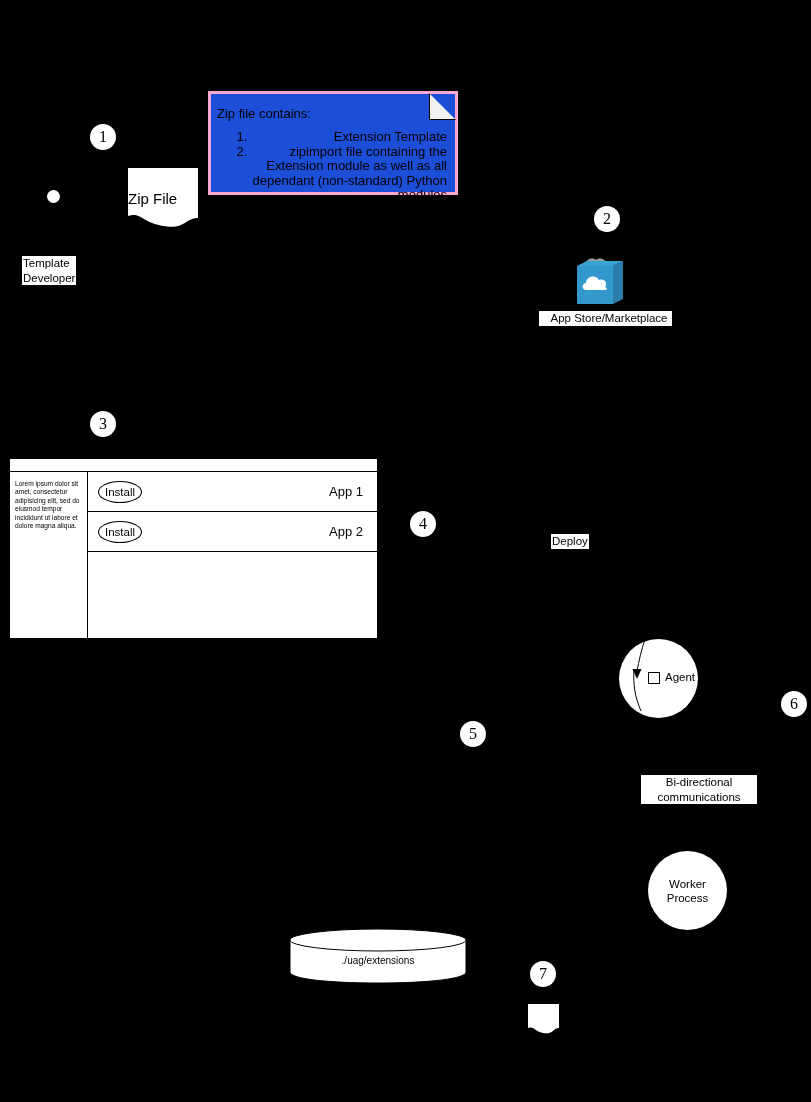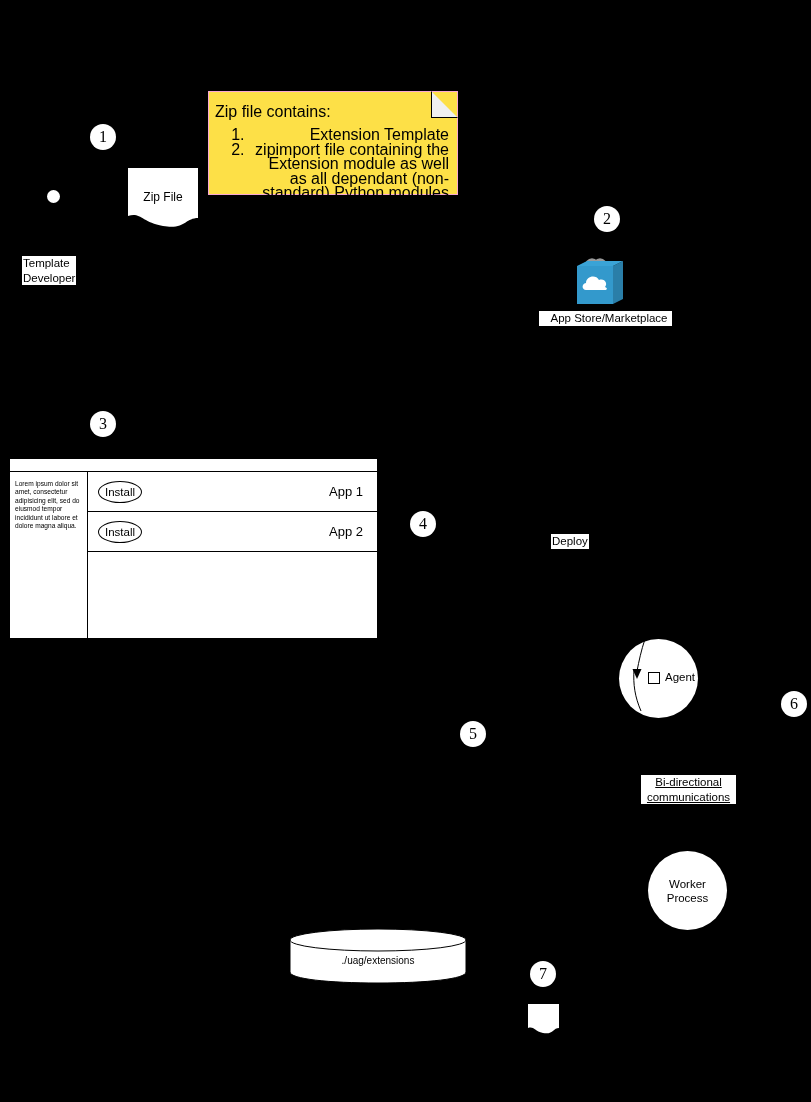--- a/index.html
+++ b/index.html
@@ -21,38 +21,38 @@
 
   
   .lbl{
     background:#fff;color:#000;font-size:11.5px;line-height:14.5px;
     white-space:pre;padding:0 1px;
   }
   .lbl.center{text-align:center;}
 
   
   .note{
-    background:#fde047;border:1px solid #f9a8d4;box-sizing:border-box;
-    font-size:16px;line-height:14.5px;color:#000;
+    background:#1d4ed8;border:3px solid #f9a8d4;box-sizing:border-box;
+    font-size:13px;line-height:14.5px;color:#000;
   }
   .note .fold{
     position:absolute;right:-1px;top:-1px;width:26px;height:26px;
     background:#f0f0f0;
     border-left:1px solid #000;border-bottom:1px solid #000;
     clip-path:polygon(0 0,100% 100%,0 100%);
   }
   .note .note-title{position:absolute;left:6px;top:13px;}
   .note ol{margin:0;padding:0 6px 0 40px;position:absolute;left:0;top:36px;right:2px;}
   .note ol li{margin:0;padding:0;text-align:right;}
 
   
   .doc svg{display:block;}
   .doc .doc-label{
-    position:absolute;left:0;right:0;top:22px;text-align:center;
-    font-size:12px;color:#000;
+    position:absolute;left:0;right:0;top:22px;
+    font-size:15px;color:#000;
   }
 
   
   .bag{position:relative;}
 
   
   .table{
     background:#fff;border:1px solid #000;box-sizing:border-box;
   }
   .table .hdr-strip{height:12px;border-bottom:1px solid #000;background:#fff;}
@@ -188,21 +188,21 @@
       </svg>
       <div class="agent-box"></div>
       <div class="agent-label">Agent</div>
     </div>
   </div>
 
   <div class="abs badge" style="left:781px;top:691px;">6</div>
 
   <div class="abs badge" style="left:460px;top:721px;">5</div>
 
-  <div class="abs" style="left:641px;top:775px;width:95px;text-decoration:underline;">
+  <div class="abs" style="left:641px;top:775px;width:116px;">
     <div class="lbl center">Bi-directional</div>
     <div class="lbl center">communications</div>
   </div>
 
   <div class="abs cyl" style="left:289px;top:872px;width:178px;height:56px;">
     <svg width="178" height="56" viewBox="0 0 178 56" aria-hidden="true">
       <path d="M1 12 L1 44 C1 51 40 55 89 55 C138 55 177 51 177 44 L177 12 Z" fill="#ffffff" stroke="#000" stroke-width="1"></path>
       <ellipse cx="89" cy="12" rx="88" ry="11" fill="#ffffff" stroke="#000" stroke-width="1"></ellipse>
     </svg>
     <div class="cyl-label">./uag/extensions</div>

